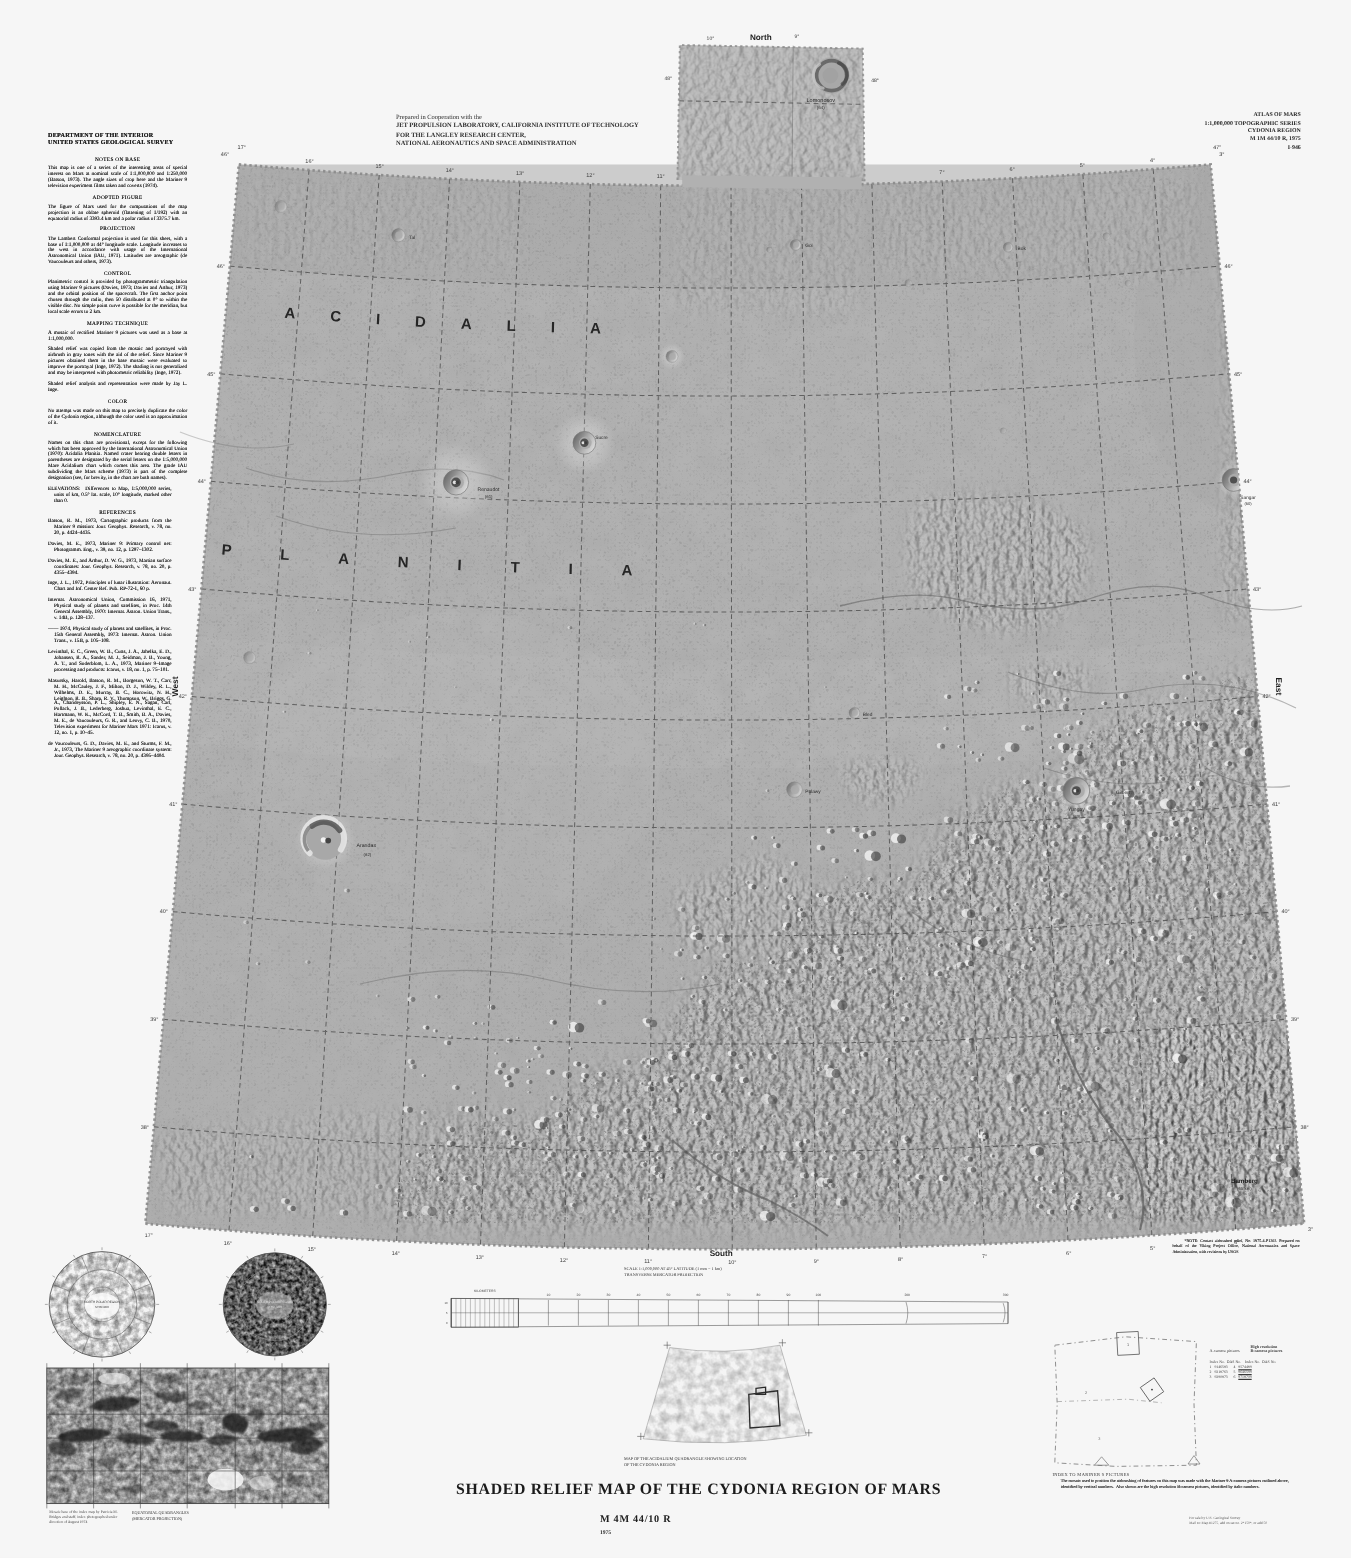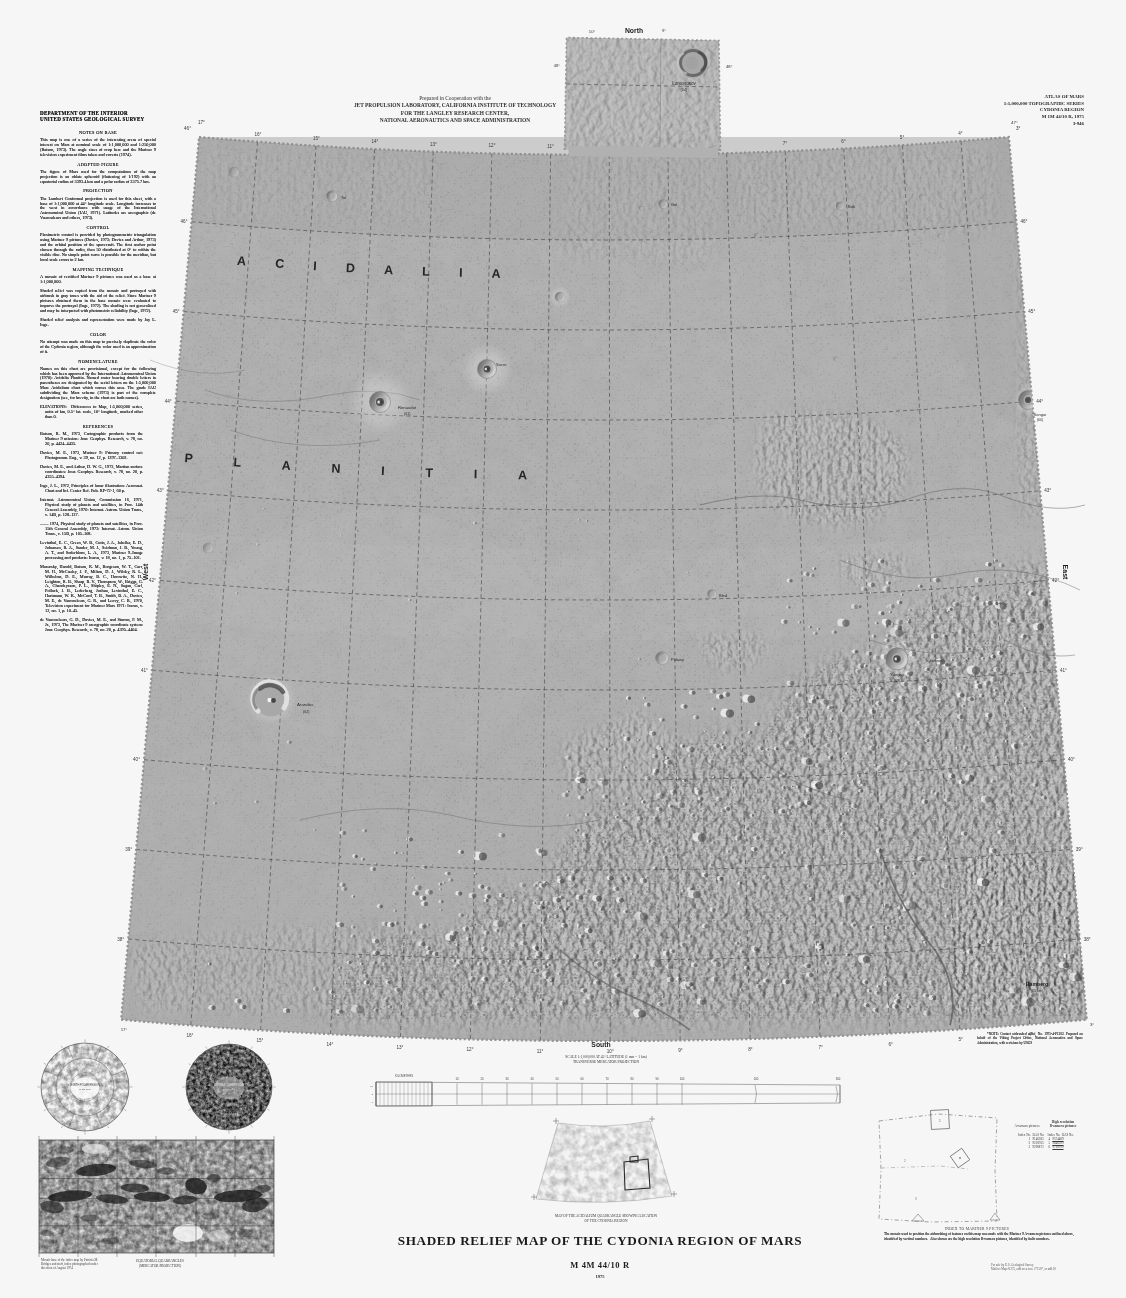--- a/index.html
+++ b/index.html
@@ -3,21 +3,21 @@
 <style>
 html{margin:0;padding:0;background:#f6f6f4}
 body{margin:0;padding:0;background:#f6f6f4;width:1126px;height:1298px;overflow:hidden;position:relative;filter:grayscale(1)}
 *{box-sizing:border-box}
 #leftcol{position:absolute;left:40px;top:110px;width:116px;font-family:"Liberation Serif",serif;
  font-size:4.3px;line-height:4.92px;color:#2a2a28;text-align:justify;text-shadow:0 0 0.35px #2a2a28}
 #leftcol .hdr{text-align:left;font-size:5.1px;line-height:6.4px;letter-spacing:0.2px;margin-bottom:8px;color:#222;font-family:"Liberation Serif",serif}
 #leftcol .sec{text-align:center;font-size:4.4px;margin:5.0px 0 2.2px 0;letter-spacing:0.3px;color:#222}
 #leftcol p{margin:0 0 4.2px 0}
 #leftcol p.hang{text-indent:-5px;padding-left:5px;margin-right:13px}
-.tinyc{position:absolute;font-family:"Liberation Serif",serif;color:#2e2e2c;text-align:center}
+.tinyc{position:absolute;font-family:"Liberation Serif",serif;color:#2e2e2c;text-align:left}
 .tinyl{position:absolute;font-family:"Liberation Serif",serif;color:#2e2e2c;text-align:left}
 .tinyr{position:absolute;font-family:"Liberation Serif",serif;color:#2e2e2c;text-align:right}
 .tinyj{position:absolute;font-family:"Liberation Serif",serif;color:#2a2a28;text-align:justify;text-shadow:0 0 0.35px #2a2a28}
 </style></head>
 <body>
 <svg width="1126" height="1298" viewBox="0 0 1126 1298" style="position:absolute;left:0;top:0">
 <defs>
 <clipPath id="mapClip">
         <path d="M199.0 137.0 L219.2 138.7 L239.4 140.3 L259.6 141.9 L279.8 143.4 L300.1 144.8 L320.3 146.1 L340.5 147.3 L360.8 148.4 L381.0 149.4 L401.3 150.3 L421.5 151.2 L441.8 151.9 L462.1 152.6 L482.3 153.2 L502.6 153.7 L522.9 154.1 L543.1 154.4 L563.4 154.6 L583.7 154.8 L604.0 154.8 L624.2 154.8 L644.5 154.6 L664.8 154.4 L685.0 154.1 L705.3 153.7 L725.6 153.2 L745.9 152.6 L766.1 151.9 L786.4 151.2 L806.6 150.3 L826.9 149.4 L847.1 148.4 L867.4 147.3 L887.6 146.1 L907.8 144.8 L928.1 143.4 L948.3 141.9 L968.5 140.4 L988.7 138.7 L1008.9 137.0 L1086.8 1019.7 L1062.7 1021.8 L1038.7 1023.8 L1014.5 1025.6 L990.4 1027.4 L966.3 1029.0 L942.2 1030.6 L918.1 1032.0 L893.9 1033.3 L869.8 1034.6 L845.6 1035.7 L821.5 1036.7 L797.3 1037.6 L773.1 1038.4 L749.0 1039.1 L724.8 1039.7 L700.6 1040.1 L676.5 1040.5 L652.3 1040.8 L628.1 1040.9 L603.9 1041.0 L579.8 1040.9 L555.6 1040.8 L531.4 1040.5 L507.3 1040.1 L483.1 1039.7 L458.9 1039.1 L434.7 1038.4 L410.6 1037.6 L386.4 1036.7 L362.3 1035.7 L338.1 1034.6 L314.0 1033.3 L289.8 1032.0 L265.7 1030.6 L241.6 1029.0 L217.5 1027.4 L193.3 1025.6 L169.2 1023.8 L145.1 1021.8 L121.1 1019.7 Z"></path>
         <path d="M566.5 37.5 L719 40.5 L720.5 151 L564.5 150 Z"></path>

